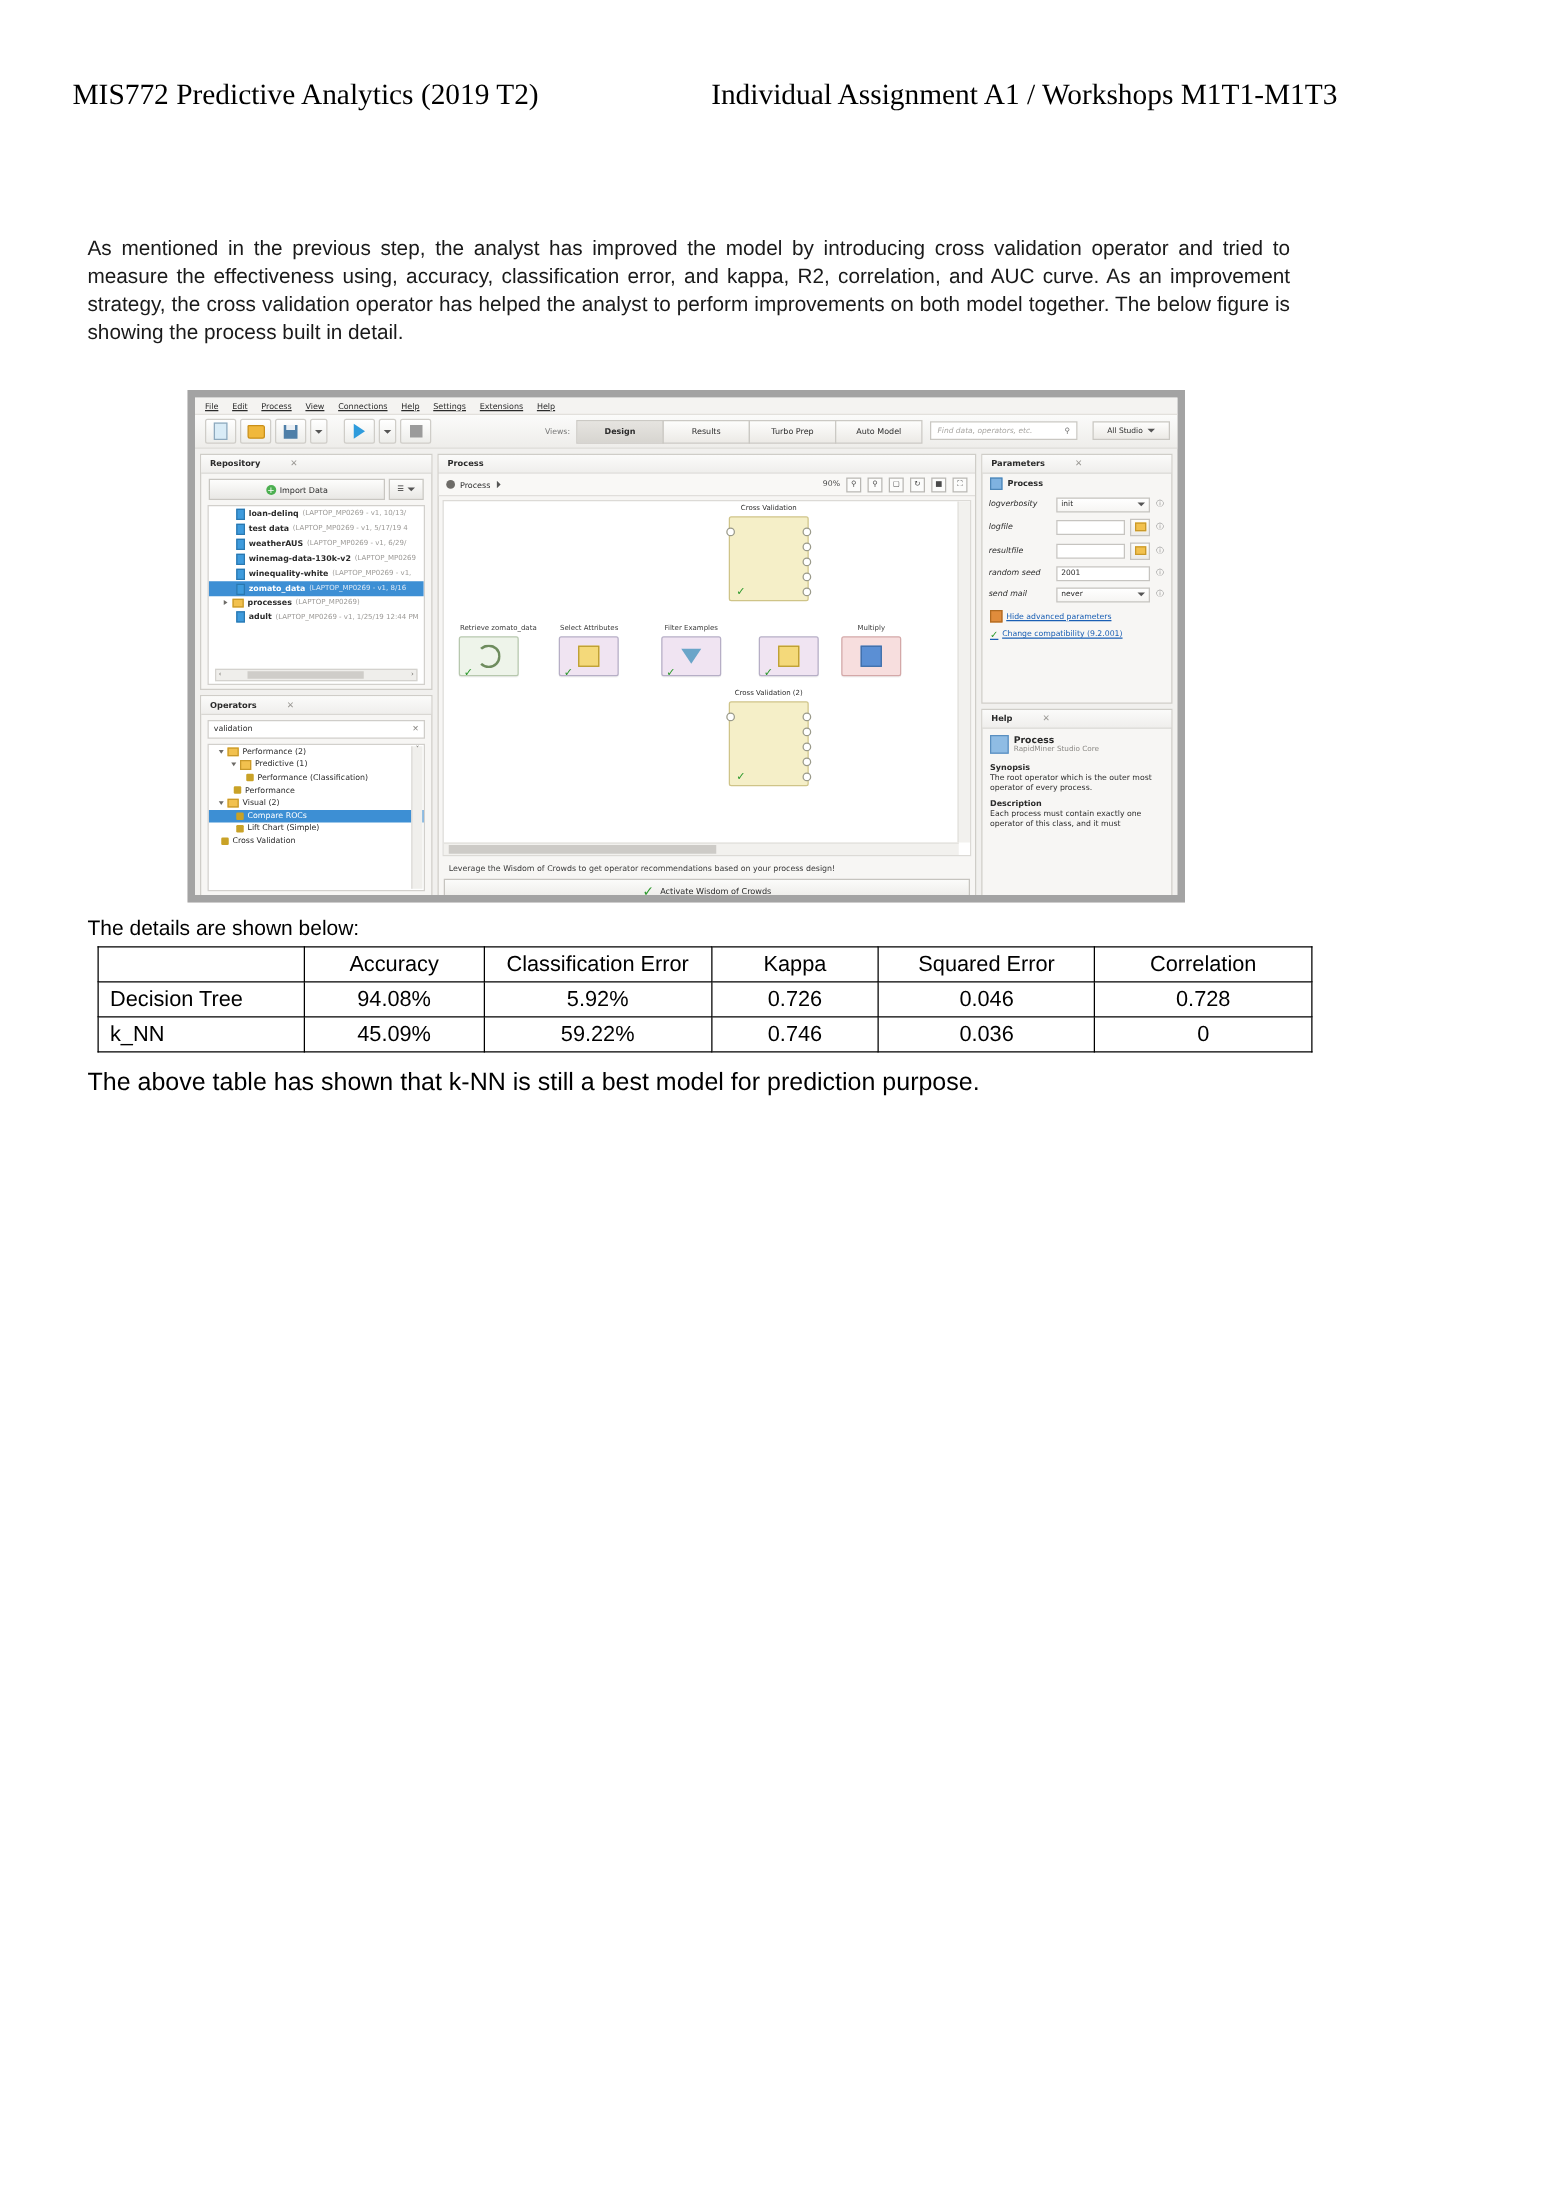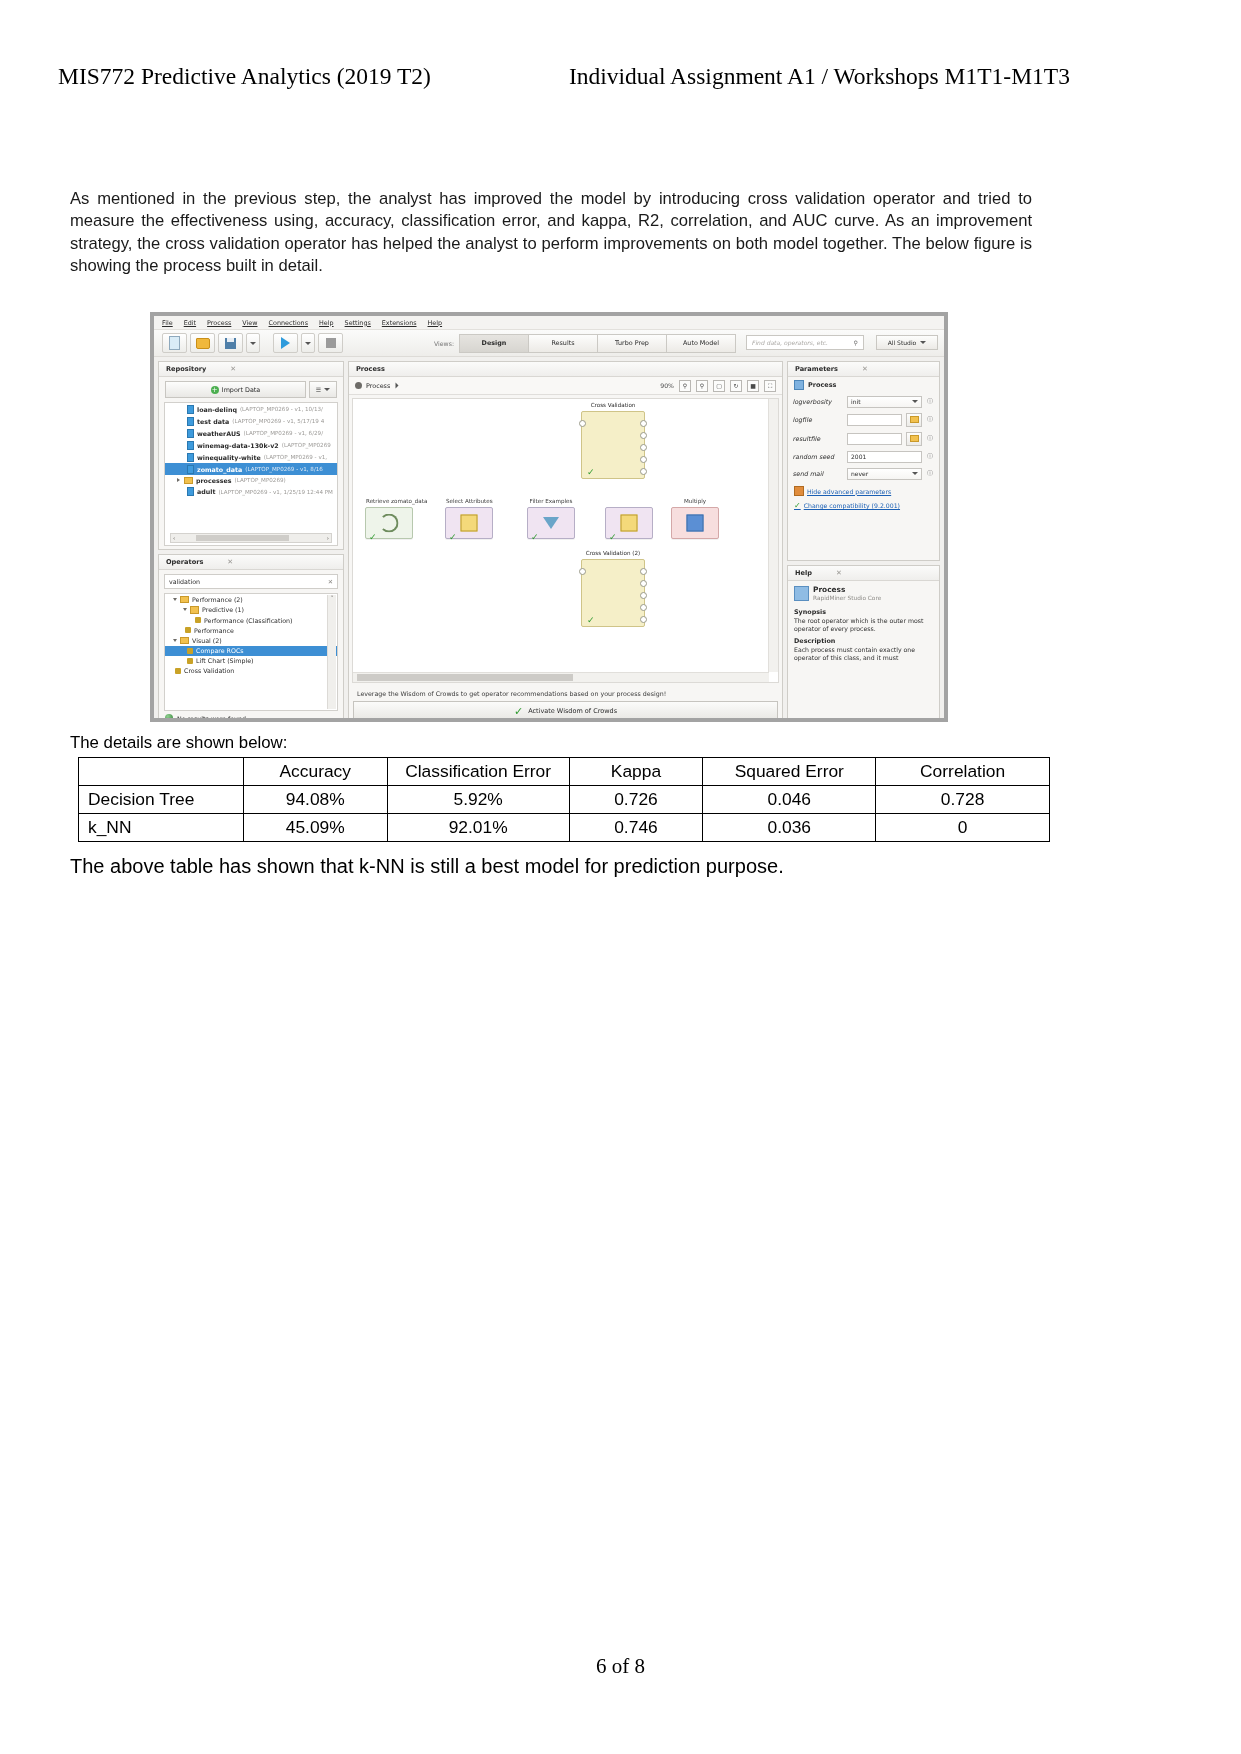--- a/index.html
+++ b/index.html
@@ -74,21 +74,21 @@
   }
 
   
   .rm-shot {
     position: absolute;
     top: 312px;
     left: 150px;
     width: 798px;
     height: 410px;
     background: #f1f0ee;
-    border: 4px solid #a3a3a3;
+    border: 6px solid #a3a3a3;
     box-sizing: border-box;
     overflow: hidden;
     font-family: "DejaVu Sans", sans-serif;
     font-size: 6.2px;
     color: #2b2b2b;
   }
   .rm-menubar {
     height: 13px;
     display: flex;
     align-items: center;
@@ -722,25 +722,24 @@
         <td class="rowname">Decision Tree</td>
         <td>94.08%</td>
         <td>5.92%</td>
         <td>0.726</td>
         <td>0.046</td>
         <td>0.728</td>
       </tr>
       <tr>
         <td class="rowname">k_NN</td>
         <td>45.09%</td>
-        <td>92.01%</td>
+        <td>59.22%</td>
         <td>0.746</td>
         <td>0.036</td>
         <td>0</td>
       </tr>
     </tbody>
   </table>
 
   <div class="closing-line">The above table has shown that k-NN is still a best model for prediction purpose.</div>
 
-  <div class="doc-footer">6 of 8</div>
 
 </div>
 
 </body></html>

